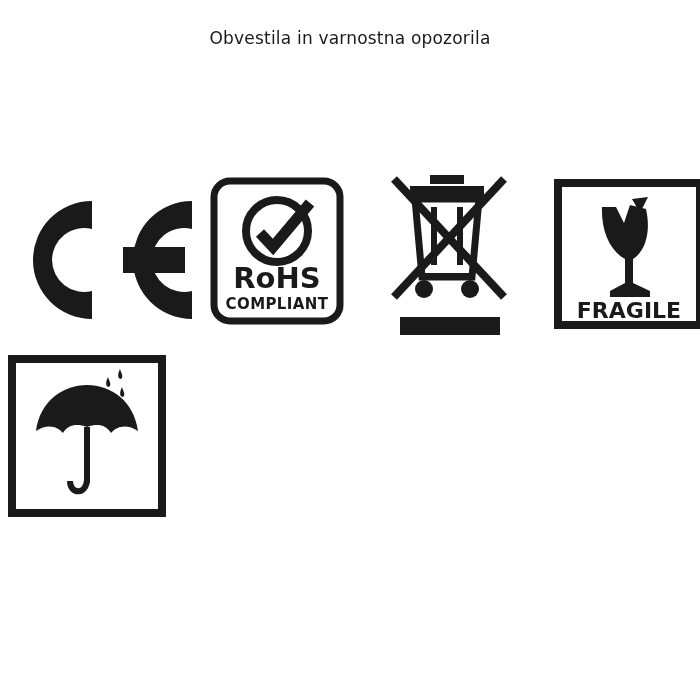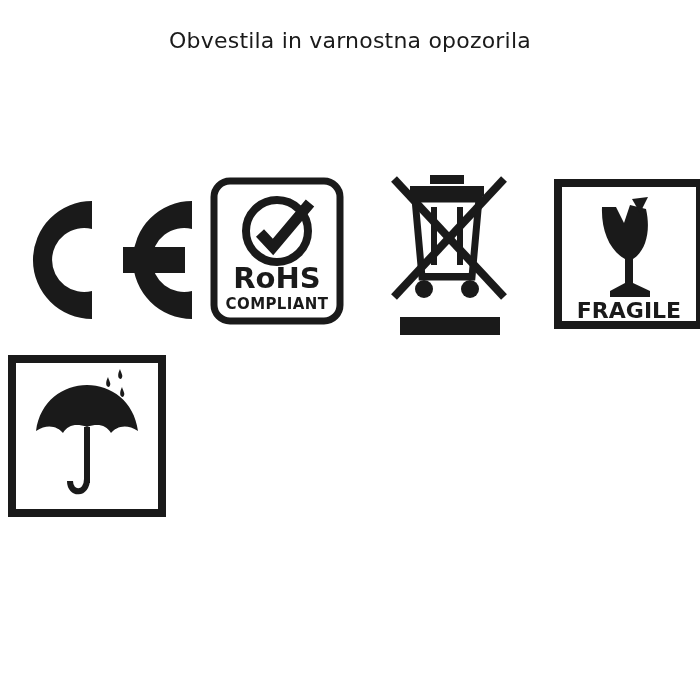--- a/index.html
+++ b/index.html
@@ -14,21 +14,21 @@
     color: #111111;
     position: relative;
     overflow: hidden;
   }
   .page-title {
     position: absolute;
     top: 28px;
     left: 0;
     width: 700px;
     text-align: center;
-    font-size: 22px;
+    font-size: 17px;
     font-family: "DejaVu Sans", sans-serif;
     color: #1a1a1a;
     letter-spacing: 0.2px;
   }
 
   .symbols-row {
     position: absolute;
     top: 165px;
     left: 0;
     width: 700px;

